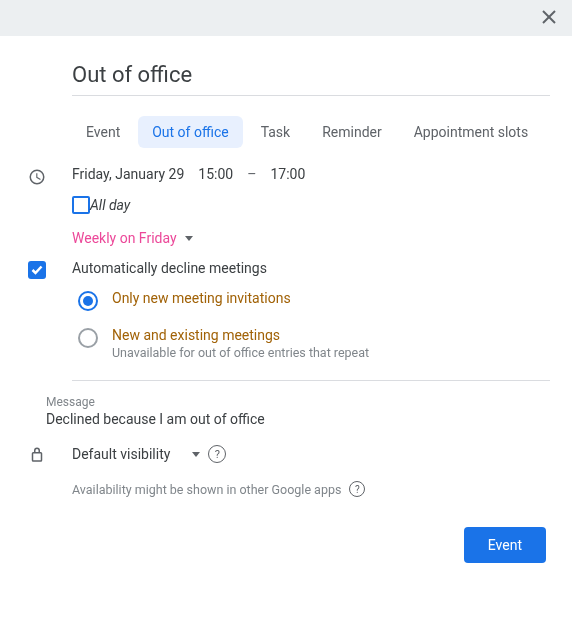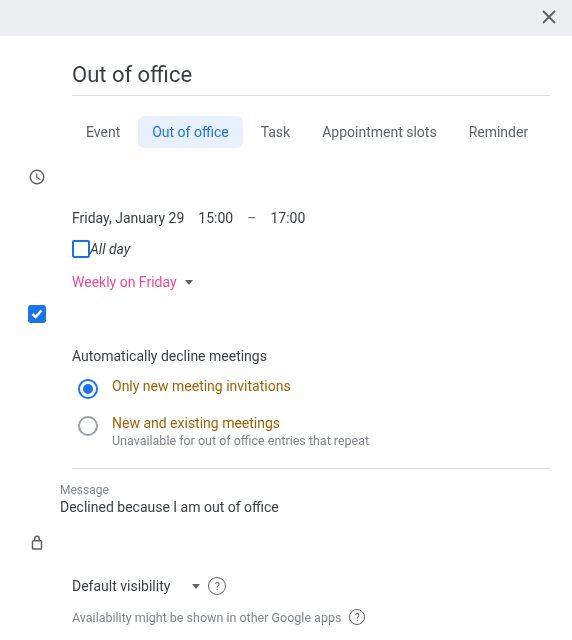--- a/index.html
+++ b/index.html
@@ -42,21 +42,21 @@
     padding: 8px 14px;
     border-radius: 6px;
     color: #5f6368;
     font-size: 14px;
     cursor: pointer;
   }
   .tab.active { background: #e8f0fe; color: #1a73e8; }
   .row { display: flex; align-items: flex-start; margin-bottom: 14px; }
   .icon-col { width: 44px; display: flex; justify-content: flex-start; padding-top: 2px; }
   .icon-col svg { width: 18px; height: 18px; fill: #5f6368; }
-  .body-col { flex: 1; margin-top: 44px; }
+  .body-col { flex: 1; }
   .datetime { display: flex; gap: 14px; align-items: center; color: #3c4043; margin-bottom: 14px; }
   .sep { color: #5f6368; }
   .allday { display: flex; align-items: center; gap: 0; margin-bottom: 16px; font-style: italic; }
   .cb-empty {
     width: 18px; height: 18px; border: 2px solid #1a73e8; border-radius: 2px;
   }
   .recur { display: flex; align-items: center; gap: 6px; color: #ec4899; }
   .caret-down {
     width: 0; height: 0; border-left: 4px solid transparent; border-right: 4px solid transparent;
     border-top: 5px solid #5f6368; margin-left: 2px;
@@ -74,21 +74,21 @@
   .radio-selected {
     border: 2px solid #1a73e8; display: flex; align-items: center; justify-content: center;
   }
   .radio-selected .dot { width: 10px; height: 10px; background: #1a73e8; border-radius: 50%; }
   .radio-unselected {
     border: 2px solid #9aa0a6;
   }
   .radio-label { color: #a16207; }
   .radio-sub { color: #80868b; font-size: 12.5px; margin-top: 2px; }
   .hr { border: none; border-top: 1px solid #dadce0; margin: 20px 0 14px 44px; }
-  .msg-section { margin-left: 32px; }
+  .msg-section { margin-left: 18px; }
   .msg-label { font-size: 12px; color: #80868b; margin-bottom: 2px; }
   .msg-text { color: #3c4043; margin-bottom: 18px; }
   .vis-row .icon-col { padding-top: 1px; }
   .vis-inline { display: flex; align-items: center; gap: 8px; }
   .help-circle {
     width: 18px; height: 18px; border: 1.5px solid #5f6368; border-radius: 50%;
     display: flex; align-items: center; justify-content: center; font-size: 11px; color: #5f6368;
   }
   .avail-note {
     margin: 14px 0 0 44px; color: #80868b; font-size: 12.5px;
@@ -119,22 +119,22 @@
 
   <div class="header-row">
     <div class="title">Out of office</div>
     <div class="title-underline"></div>
   </div>
 
   <div class="tabs">
     <div class="tab">Event</div>
     <div class="tab active">Out of office</div>
     <div class="tab">Task</div>
+    <div class="tab">Reminder</div>
     <div class="tab">Appointment slots</div>
-    <div class="tab">Reminder</div>
   </div>
 
   <div class="row">
     <div class="icon-col">
       <span>
         <svg viewBox="0 0 24 24">
             <path d="M12 2a10 10 0 1 0 0 20 10 10 0 0 0 0-20zm0 18a8 8 0 1 1 0-16 8 8 0 0 1 0 16zm.5-13H11v6l5.2 3.1.8-1.3-4.5-2.7z"></path>
           </svg>
       </span>
     </div>

